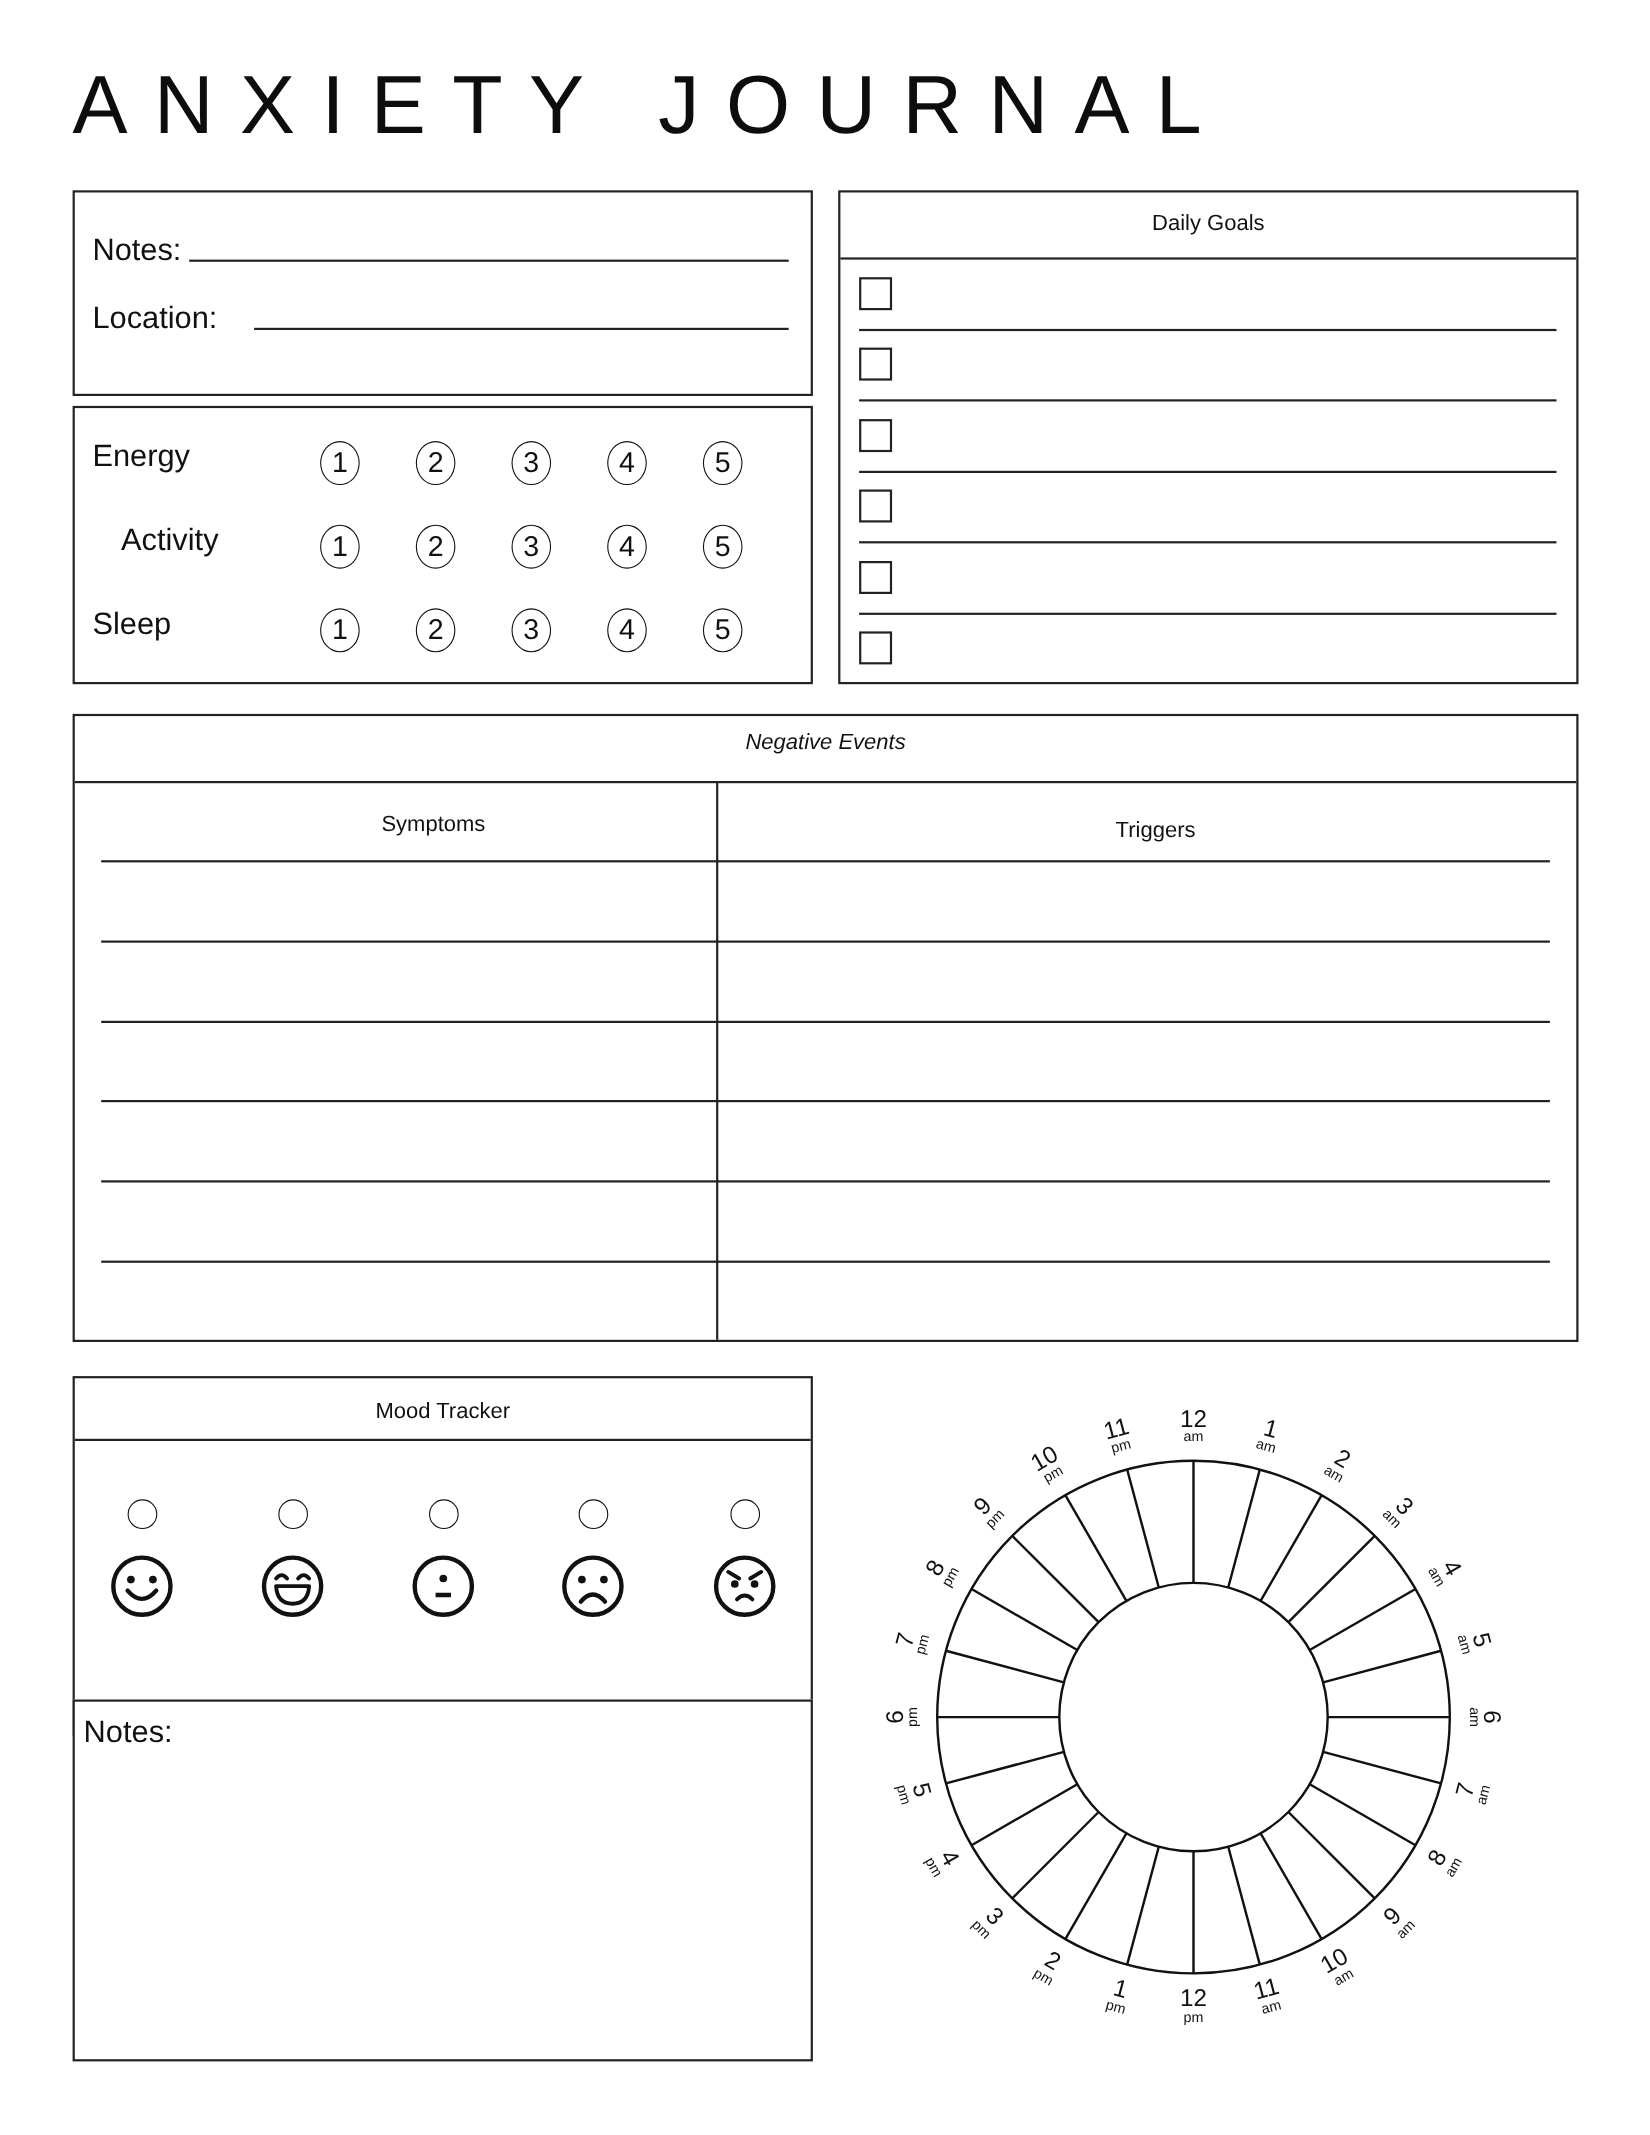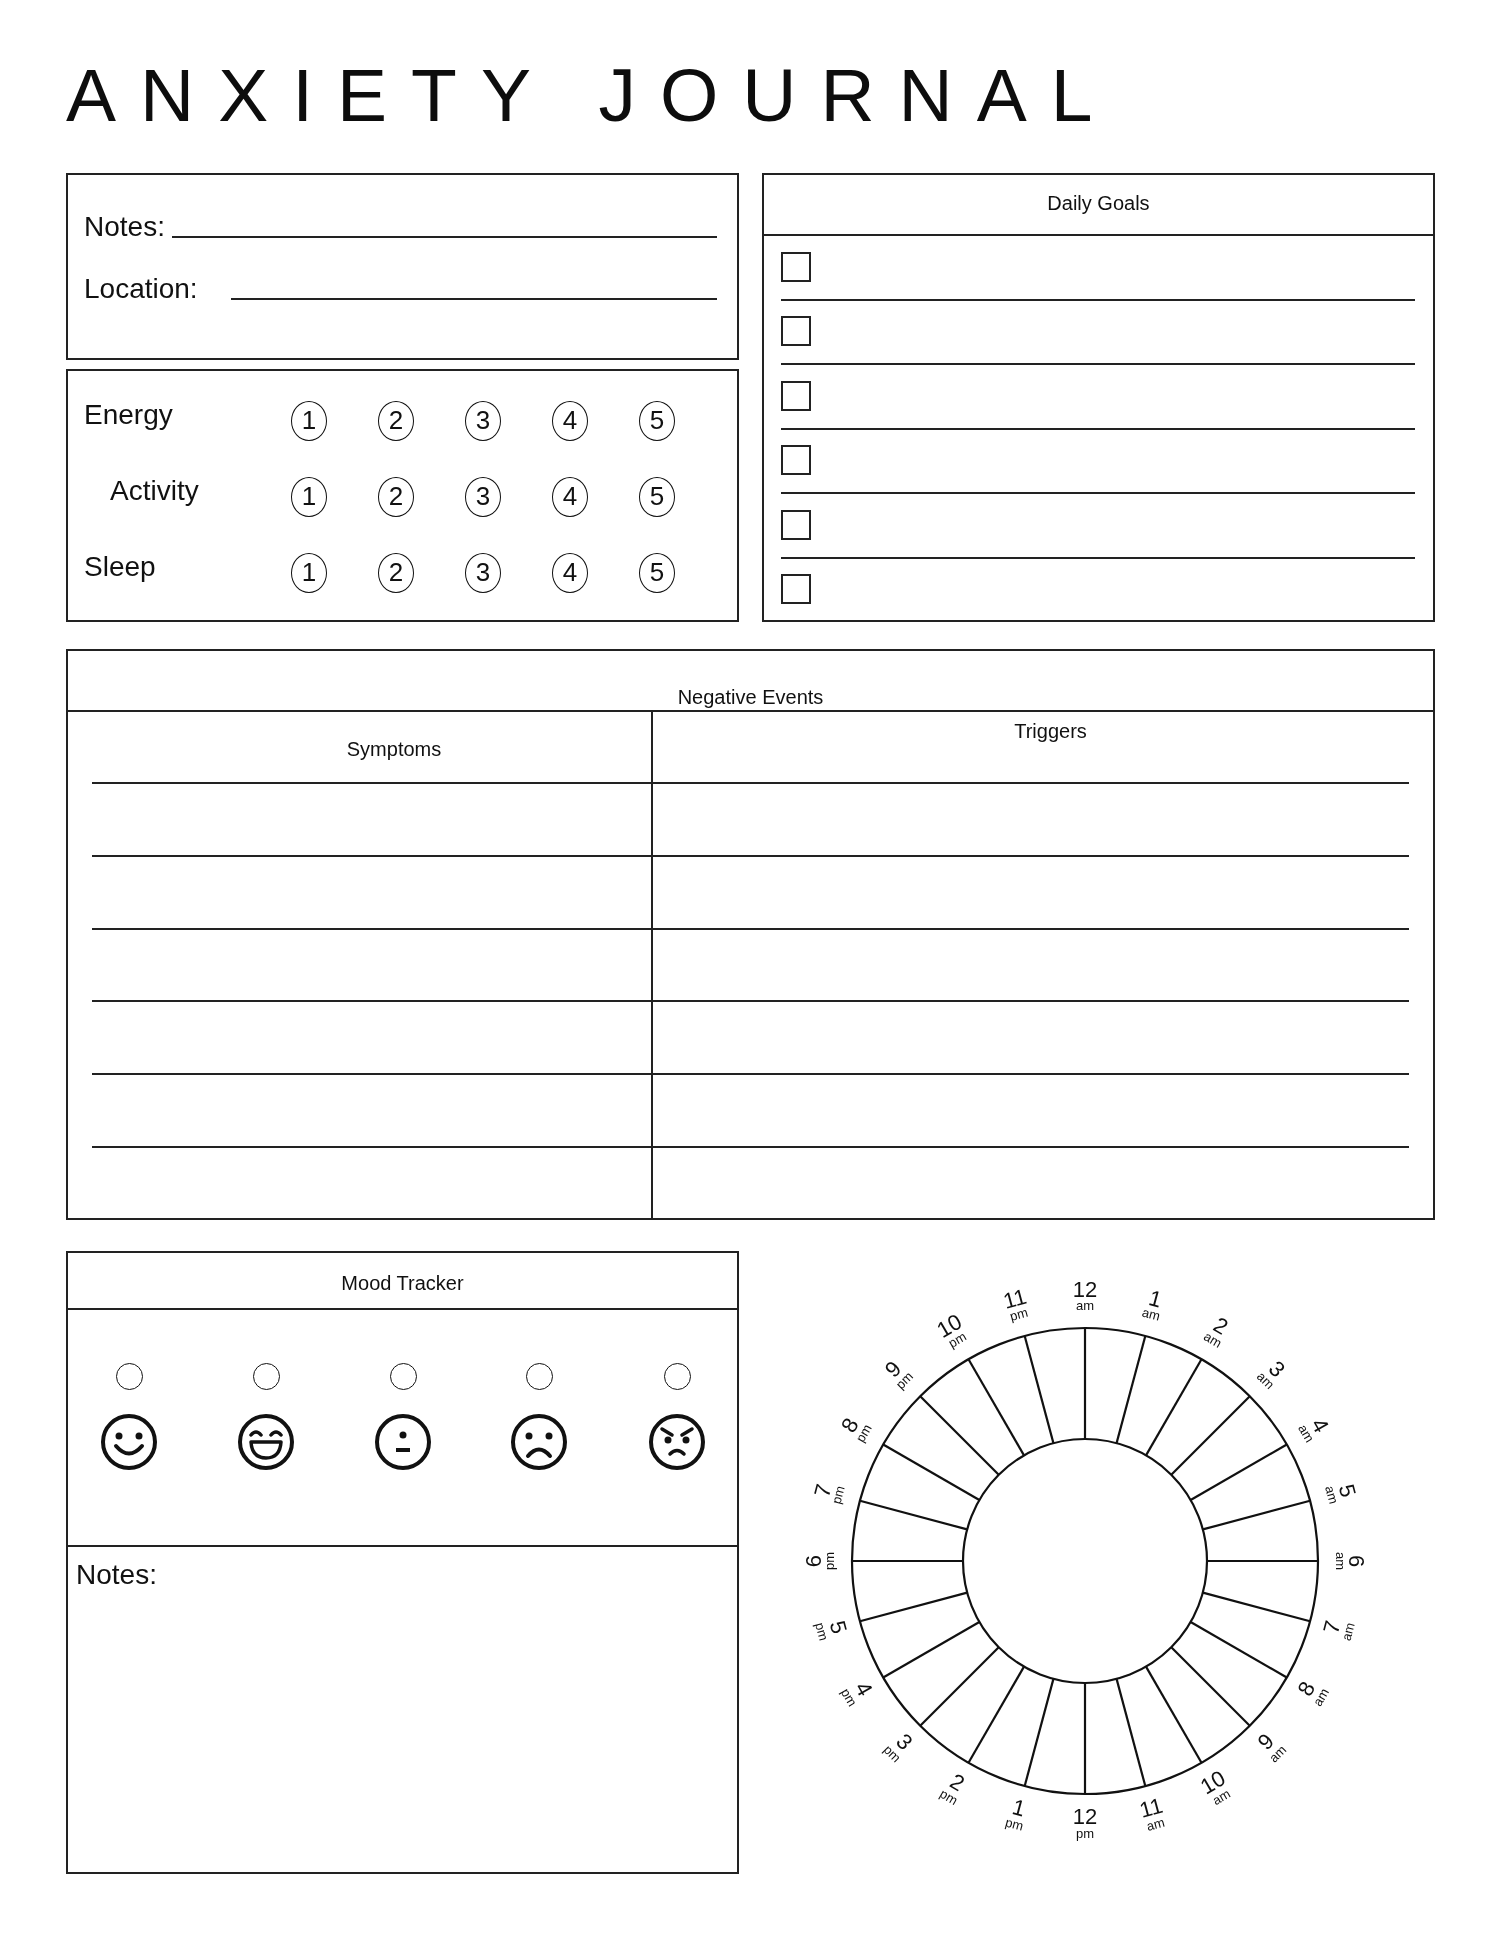--- a/index.html
+++ b/index.html
@@ -63,25 +63,25 @@
     <div class="chk" style="left: 17px; top: 205.8px;"></div>
     <div class="hline" style="left: 17px; right: 18px; top: 252.8px;"></div>
     <div class="chk" style="left: 17px; top: 270.2px;"></div>
     <div class="hline" style="left: 17px; right: 18px; top: 317.2px;"></div>
     <div class="chk" style="left: 17px; top: 334.6px;"></div>
     <div class="hline" style="left: 17px; right: 18px; top: 381.6px;"></div>
     <div class="chk" style="left: 17px; top: 399px;"></div>
   </div>
 
 <div class="box" style="left:66px; top:649px; width:1369px; height:571px;" id="events-box">
-  <div class="hdr" style="top:30px;">Negative Events</div>
+  <div class="hdr" style="top:8px;font-style:italic;">Negative Events</div>
   <div class="hline" style="left:0; right:0; top:59px;"></div>
   <div class="vline" style="left:583px; top:60px; bottom:0;"></div>
   <div class="hdr" style="left:0; right:auto; width:652px; top:82px;">Symptoms</div>
-  <div class="hdr" style="left:584px; right:0; top:64px;padding-left:16px;">Triggers</div>
+  <div class="hdr" style="left:584px; right:0; top:88px;padding-left:16px;">Triggers</div>
 <div class="hline" style="left: 24px; width: 560px; top: 131px;"></div>
     <div class="hline" style="left: 584px; right: 24px; top: 131px;"></div>
     <div class="hline" style="left: 24px; width: 560px; top: 203.8px;"></div>
     <div class="hline" style="left: 584px; right: 24px; top: 203.8px;"></div>
     <div class="hline" style="left: 24px; width: 560px; top: 276.6px;"></div>
     <div class="hline" style="left: 584px; right: 24px; top: 276.6px;"></div>
     <div class="hline" style="left: 24px; width: 560px; top: 349.4px;"></div>
     <div class="hline" style="left: 584px; right: 24px; top: 349.4px;"></div>
     <div class="hline" style="left: 24px; width: 560px; top: 422.2px;"></div>
     <div class="hline" style="left: 584px; right: 24px; top: 422.2px;"></div>

